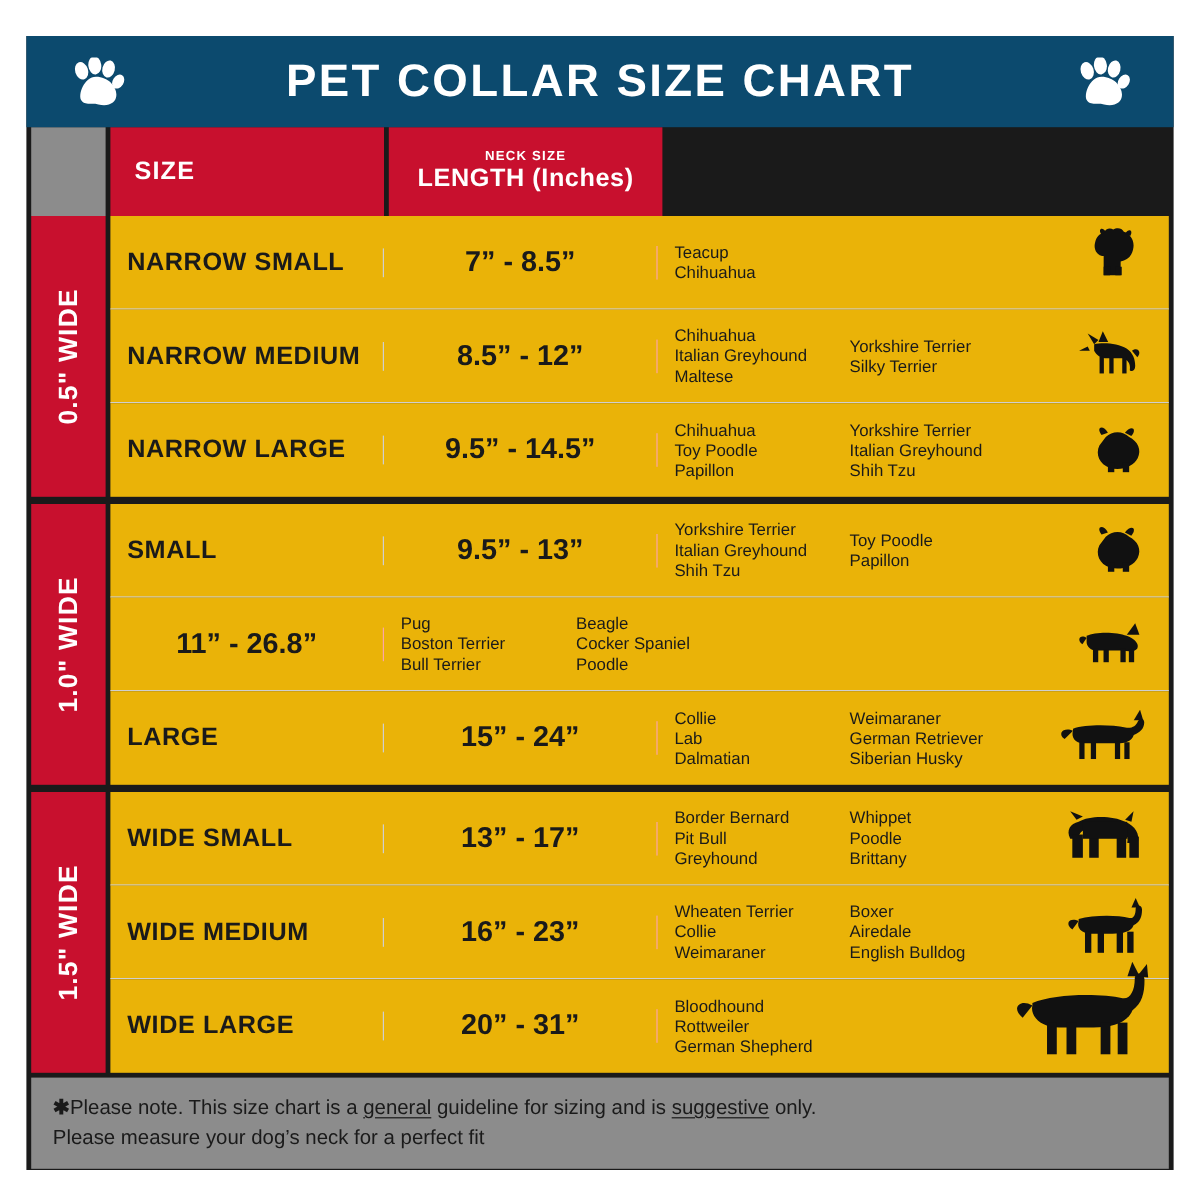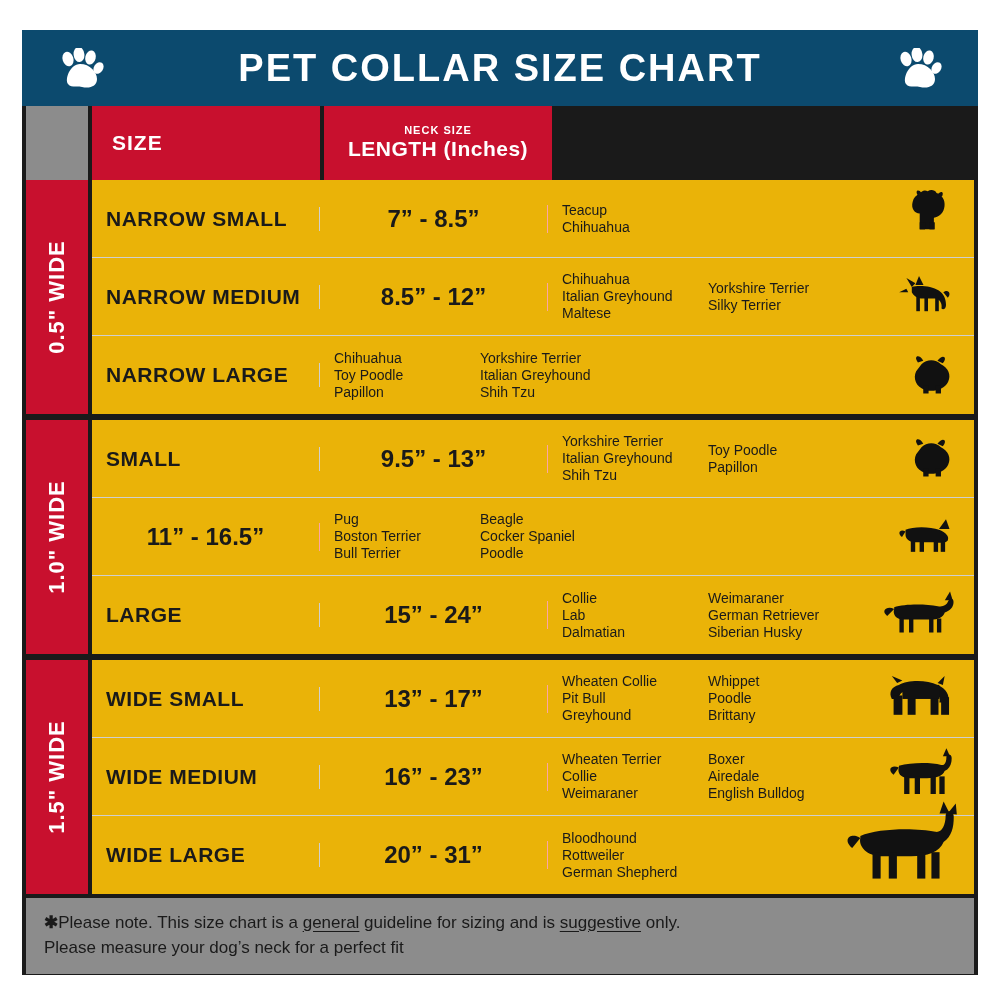--- a/index.html
+++ b/index.html
@@ -269,20 +269,21 @@
                   <rect x="36" y="28" width="4" height="15" fill="#111"></rect>
                   <rect x="48" y="28" width="4" height="15" fill="#111"></rect>
                   <path d="M57 22 C63 18 66 24 62 28 Z" fill="#111"></path>
                 </svg>
               </div>
             </div>
           </div>
 
           <div class="row">
             <div class="cell-size">NARROW LARGE</div>
+            <div class="cell-length">9.5” - 14.5”</div>
             <div class="cell-breeds">
               <div class="breed-col">
                 <div>Chihuahua</div>
                 <div>Toy Poodle</div>
                 <div>Papillon</div>
               </div>
               <div class="breed-col two">
                 <div>Yorkshire Terrier</div>
                 <div>Italian Greyhound</div>
                 <div>Shih Tzu</div>
@@ -327,21 +328,21 @@
                   <path d="M40 10 C46 2 52 6 46 13 Z" fill="#111"></path>
                   <path d="M22 14 C28 8 38 8 44 14 C52 18 56 26 52 34 C48 42 36 46 26 43 C16 40 12 30 16 22 Z" fill="#111"></path>
                   <rect x="24" y="38" width="6" height="9" fill="#111"></rect>
                   <rect x="38" y="38" width="6" height="9" fill="#111"></rect>
                 </svg>
               </div>
             </div>
           </div>
 
           <div class="row">
-            <div class="cell-length">11” - 16.5”</div>
+            <div class="cell-length">11” - 26.8”</div>
             <div class="cell-breeds">
               <div class="breed-col">
                 <div>Pug</div>
                 <div>Boston Terrier</div>
                 <div>Bull Terrier</div>
               </div>
               <div class="breed-col two">
                 <div>Beagle</div>
                 <div>Cocker Spaniel</div>
                 <div>Poodle</div>
@@ -395,21 +396,21 @@
         <div class="group-label">
           <span>1.5" WIDE</span>
         </div>
         <div class="group-rows">
 
           <div class="row">
             <div class="cell-size">WIDE SMALL</div>
             <div class="cell-length">13” - 17”</div>
             <div class="cell-breeds">
               <div class="breed-col">
-                <div>Wheaten Collie</div>
+                <div>Border Bernard</div>
                 <div>Pit Bull</div>
                 <div>Greyhound</div>
               </div>
               <div class="breed-col two">
                 <div>Whippet</div>
                 <div>Poodle</div>
                 <div>Brittany</div>
               </div>
               <div class="silhouette">
                 <svg viewBox="0 0 100 55" width="88" height="50">

